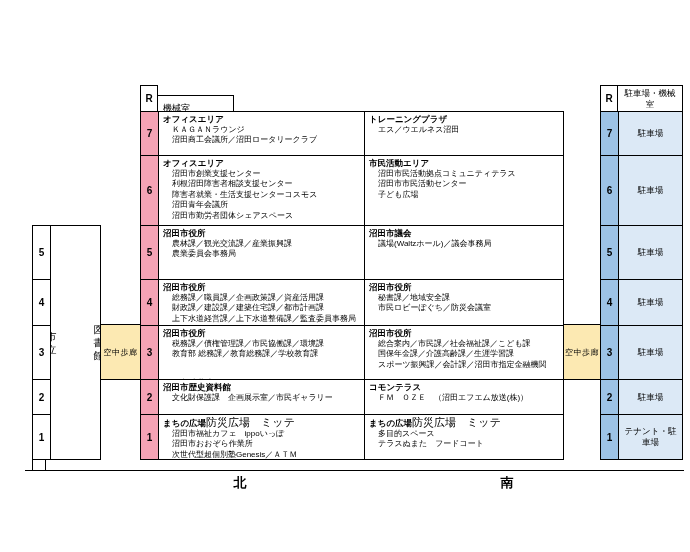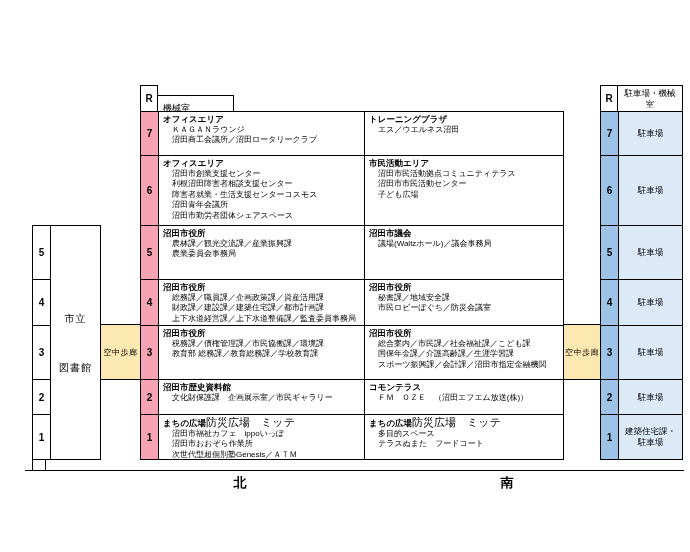--- a/index.html
+++ b/index.html
@@ -45,21 +45,21 @@
   .box{border:1px solid #000;background:#fff;}
   .rnum{display:flex;align-items:center;justify-content:center;font-weight:bold;font-size:10px;}
   .rooflabel{font-size:9px;display:flex;align-items:center;padding-left:5px;}
   .walkway{
     position:absolute;
     background:#fce9b2;border:1px solid #000;
     display:flex;align-items:center;justify-content:center;
     font-size:8px;letter-spacing:0.5px;
   }
   .librarycell{
-    display:flex;flex-direction:column;align-items:center;justify-content:center;
+    display:flex;flex-direction:row;align-items:center;justify-content:center;
     font-size:10px;line-height:13px;letter-spacing:1px;gap:36px;
   }
   .dirlabel{font-size:13px;font-weight:bold;text-align:center;}
   .groundline{position:absolute;border-top:1px solid #000;height:0;}
 </style>
 </head>
 <body>
 
 <div class="abs box rnum" style="left:140px;top:85px;width:18px;height:27px;">R</div>
 <div class="abs box rooflabel" style="left:157px;top:95px;width:77px;height:27px;">機械室</div>
@@ -191,20 +191,20 @@
   <div class="cell bluelight">駐車場</div>
   <div class="cell numcell bluedark">5</div>
   <div class="cell bluelight">駐車場</div>
   <div class="cell numcell bluedark">4</div>
   <div class="cell bluelight">駐車場</div>
   <div class="cell numcell bluedark">3</div>
   <div class="cell bluelight">駐車場</div>
   <div class="cell numcell bluedark">2</div>
   <div class="cell bluelight">駐車場</div>
   <div class="cell numcell bluedark">1</div>
-  <div class="cell bluelight">建築住宅課・駐車場</div>
+  <div class="cell bluelight">テナント・駐車場</div>
 </div>
 
 <div class="walkway" style="left:563px;top:324px;width:38px;height:56px;">空中歩廊</div>
 
 <div class="groundline" style="left:25px;top:470px;width:659px;"></div>
 <div class="abs dirlabel" style="left:226px;top:474px;width:28px;">北</div>
 <div class="abs dirlabel" style="left:493px;top:474px;width:28px;">南</div>
 
 </body></html>

